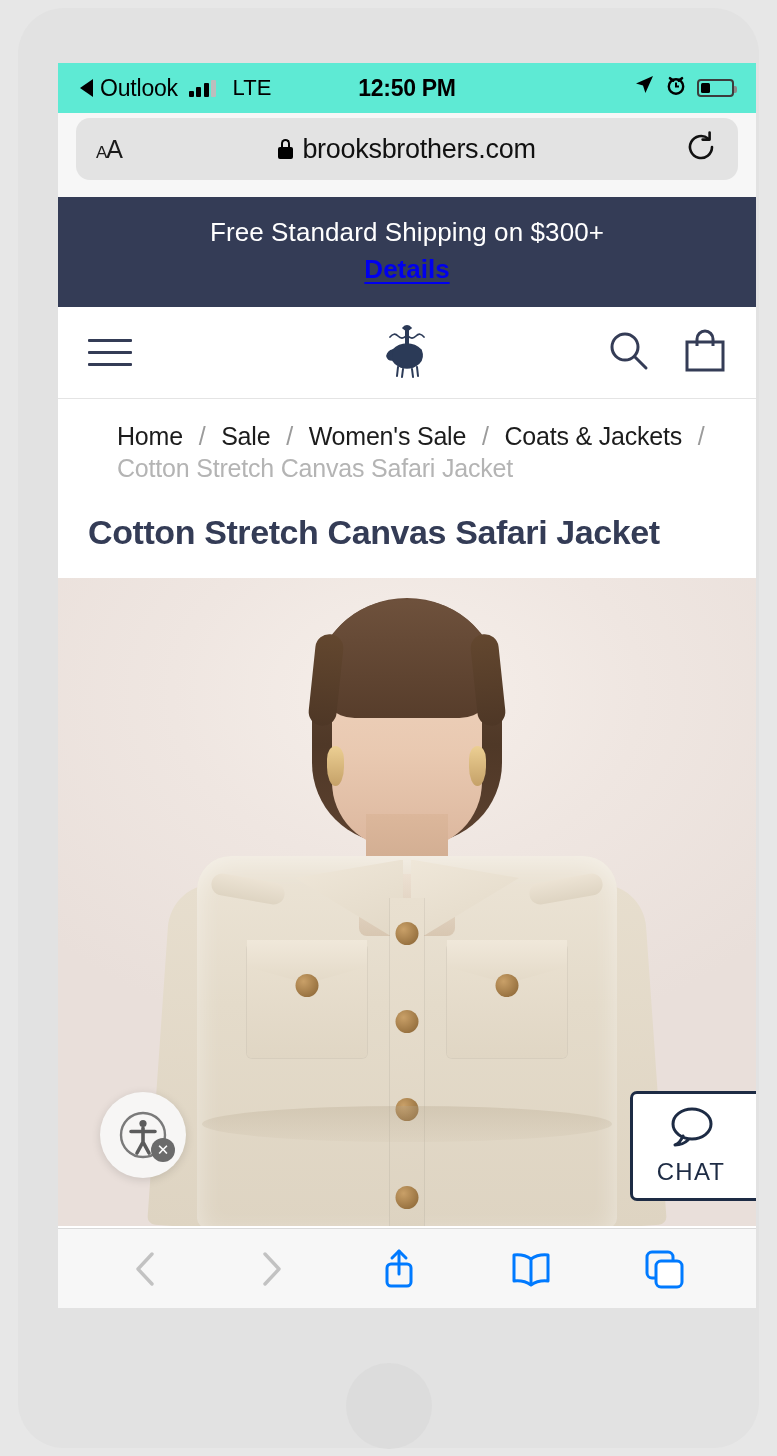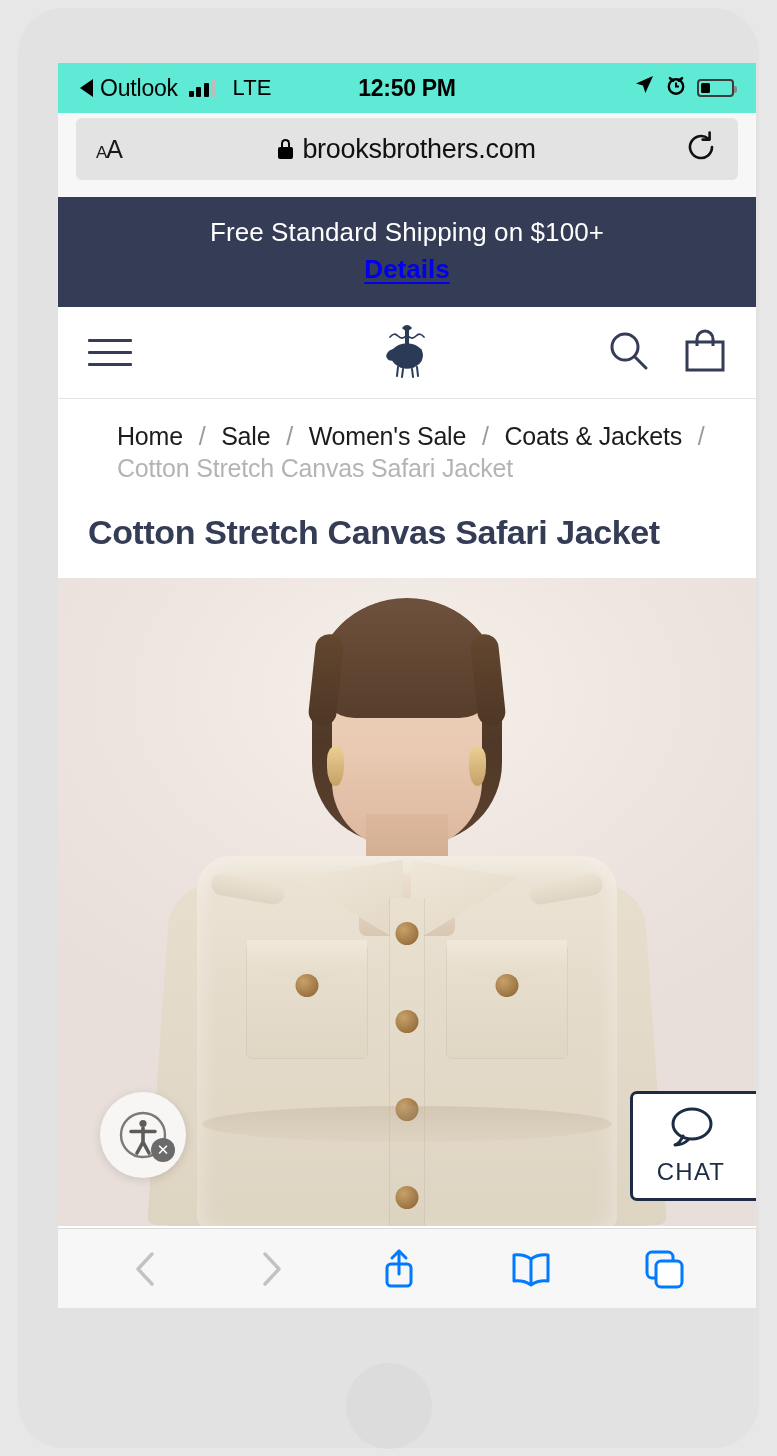--- a/index.html
+++ b/index.html
@@ -93,21 +93,21 @@
   
   #url-bar-wrap {
     height: 84px;
     background: #f7f7f7;
     display: flex; align-items: center;
     padding: 0 18px 12px 18px;
   }
   #url-bar {
     flex: 1; height: 62px;
     background: #e3e3e3;
-    border-radius: 6px;
+    border-radius: 14px;
     display: flex; align-items: center;
     padding: 0 20px;
     position: relative;
   }
   #aa-button {
     font-size: 25px; color: #1b1b1b;
     letter-spacing: -1px; white-space: nowrap;
   }
   #aa-button .small { font-size: 17px; }
   #url-center {
@@ -419,21 +419,21 @@
         <span id="reload-icon">
           <svg width="34" height="34" viewBox="0 0 34 34">
             <path d="M28 17 A11 11 0 1 1 24.3 8.8" fill="none" stroke="#111" stroke-width="2.6" stroke-linecap="round"></path>
             <path d="M25.6 2.6 L25.6 9.6 L18.6 9.6" fill="none" stroke="#111" stroke-width="2.6" stroke-linecap="round" stroke-linejoin="round"></path>
           </svg>
         </span>
       </div>
     </div>
 
     <div id="promo-banner">
-      <div id="promo-text">Free Standard Shipping on $100+</div>
+      <div id="promo-text">Free Standard Shipping on $300+</div>
       <a id="promo-details" href="#">Details</a>
     </div>
 
     <div id="site-header">
       <div id="hamburger">
         <span></span>
           <span></span>
           <span></span>
       </div>
 

